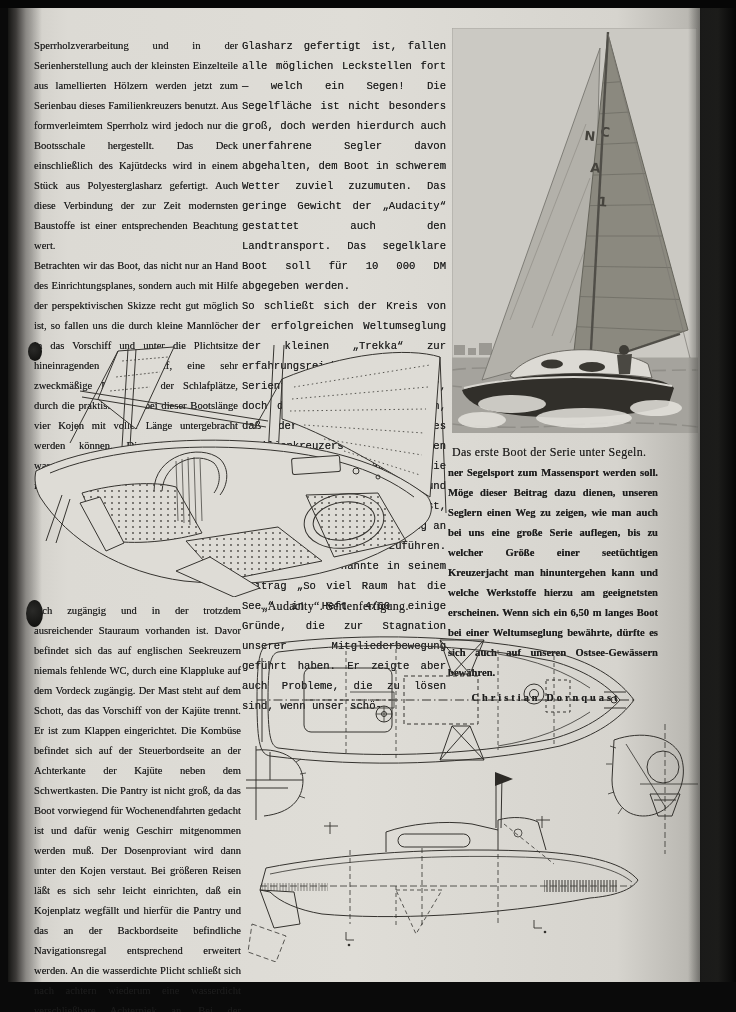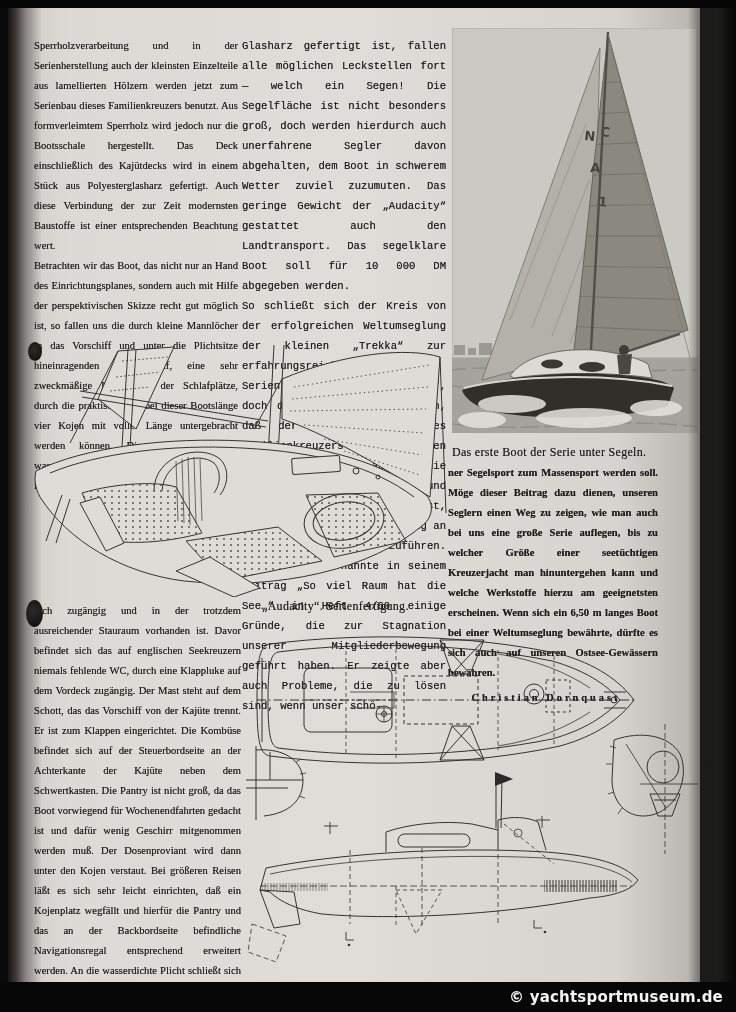--- a/index.html
+++ b/index.html
@@ -238,16 +238,13 @@
       <path d="M100,304 L100,312 L108,312 M288,292 L288,300 L296,300" stroke-width=".9"></path>
       <circle cx="103" cy="317" r="1.3" fill="#34322e" stroke="none"></circle>
       <circle cx="299" cy="304" r="1.3" fill="#34322e" stroke="none"></circle>
     </g>
   </svg>
 
   <div class="right-edge"></div>
   <div class="punch hole1"></div>
   <div class="punch hole2"></div>
   <div class="top-bar"></div>
-  <div class="bottom-bar">
-    <span class="watermark">© yachtsportmuseum.de</span>
-  </div>
 </div>
 
 </body></html>

